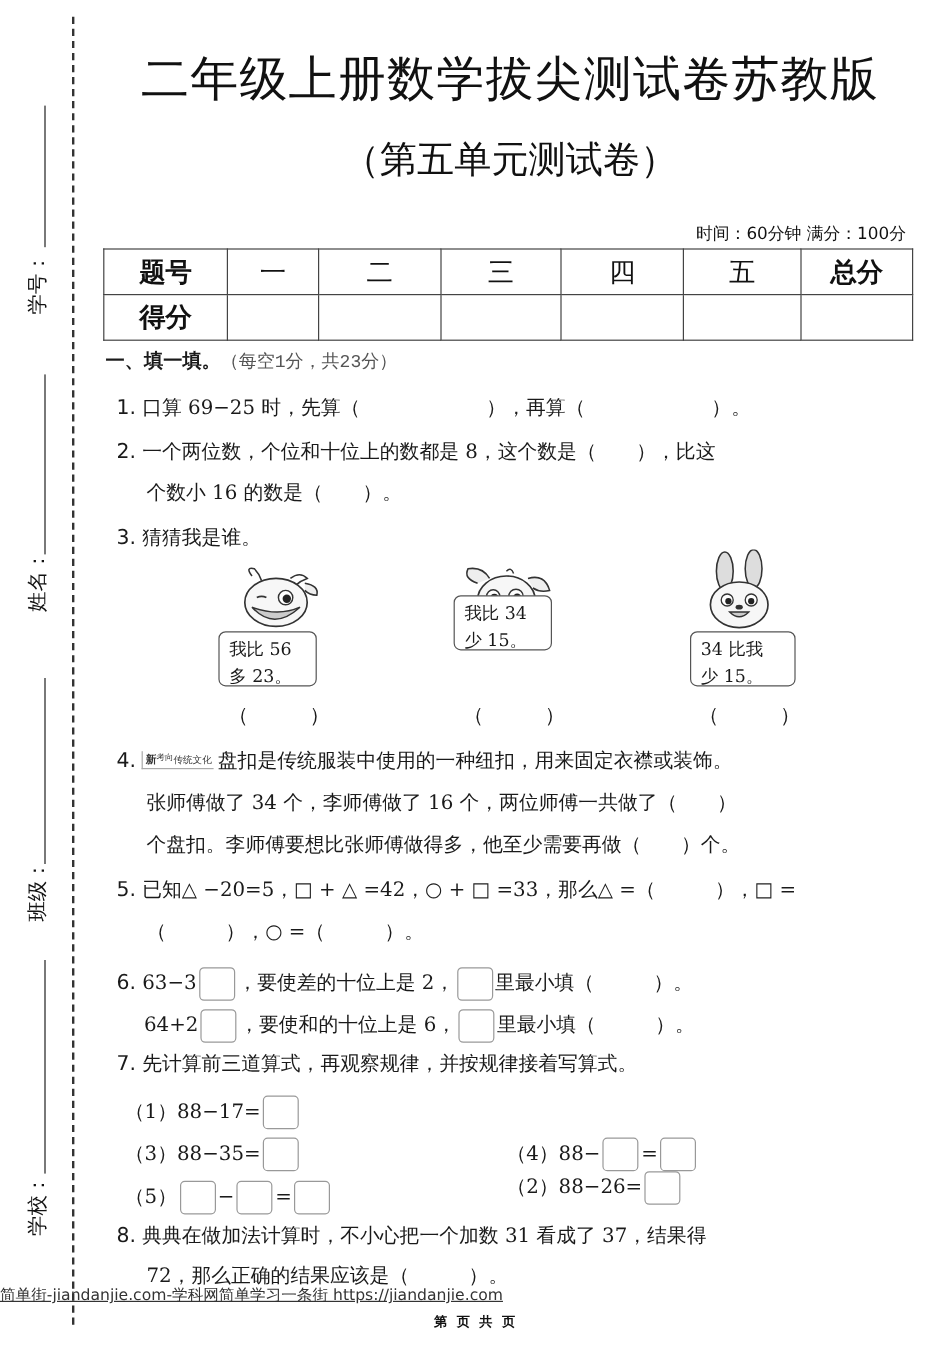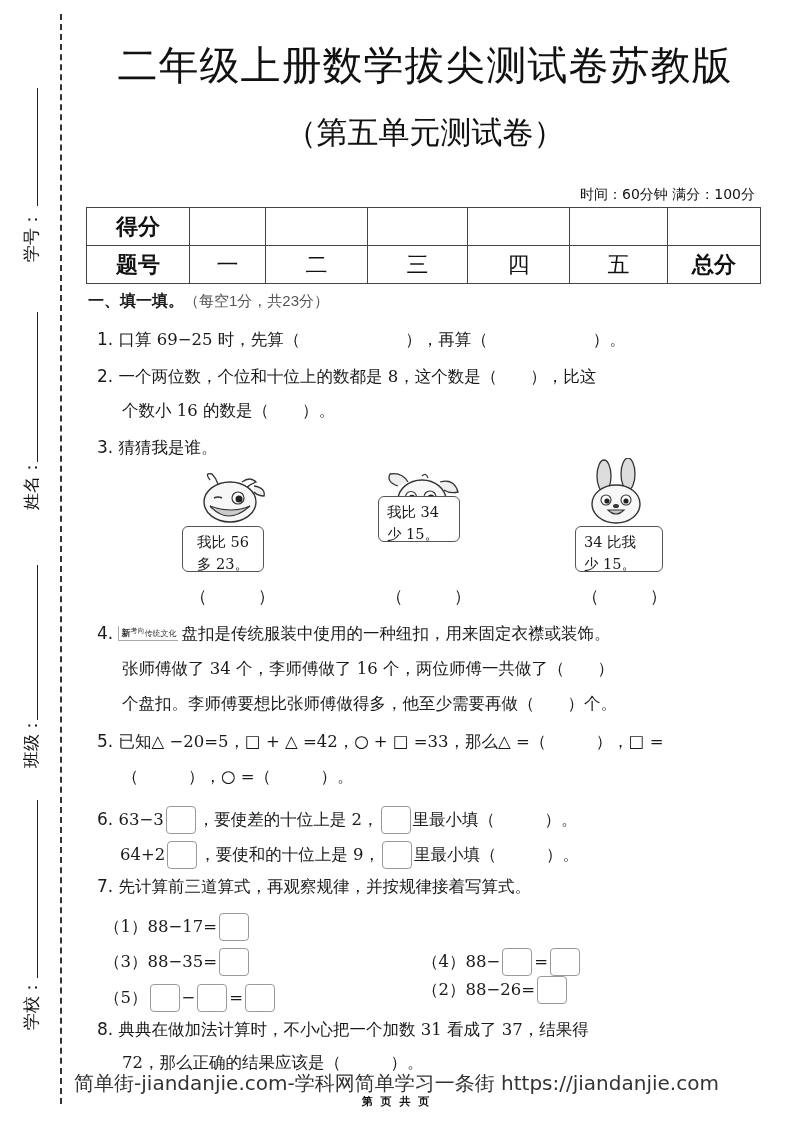--- a/index.html
+++ b/index.html
@@ -15,33 +15,33 @@
   table.score td { border: 1.5px solid #444; text-align: center; font-family: "DejaVu Sans", sans-serif;
                    font-size: 22px; height: 37px; padding: 0; color: #111; }
   table.score td.head { font-weight: bold; }
   .dashed { left: 60px; top: 14px; height: 1090px; border-left: 2px dashed #333; }
   .side-label { font-family: "DejaVu Sans", sans-serif; font-size: 17px; transform: rotate(-90deg);
                 transform-origin: left top; white-space: nowrap; color: #111; }
   .side-line { left: 37px; width: 1px; background: #222; }
   .line { font-size: 16.5px; white-space: nowrap; color: #1a1a1a; }
   .num { font-family: "DejaVu Sans", sans-serif; font-size: 17px; font-weight: normal; }
   .sec { font-family: "DejaVu Sans", sans-serif; font-weight: bold; font-size: 16px; }
-  .sec-note { font-family: Liberation Sans, sans-serif; font-weight: normal; color: #555; font-size: 15px; }
+  .sec-note { font-family: Liberation Mono, monospace; font-weight: normal; color: #555; font-size: 15px; }
   .box { display: inline-block; width: 28px; height: 26px; border: 1px solid #999; border-radius: 4px;
          vertical-align: middle; margin: 0 2px; background: #fff; }
   .card { border: 1.5px solid #555; border-radius: 6px; width: 82px; height: 46px; padding: 4px 8px 0 8px;
           font-size: 14.5px; line-height: 22px; box-sizing: border-box; background: #fff; }
   .paren { font-size: 17px; }
   .tag { display: inline-block; font-family: "DejaVu Sans", sans-serif; font-size: 9px; font-weight: bold;
          border-left: 1px solid #aaa; border-bottom: 1px solid #aaa; padding: 0 2px; margin-right: 3px;
          vertical-align: 3px; color: #333; }
   .tag .sup { font-size: 7px; vertical-align: 3px; font-weight: normal; }
   .tag .t2 { font-size: 8px; font-weight: normal; }
-  .footer1 { left: 0; width: 793px; top: 1070px; text-align: center; font-family: "DejaVu Sans", sans-serif;
-             font-size: 20px; color: #333; }
+  .footer1 { left: 0; width: 793px; top: 1070px; text-align: left; font-family: "DejaVu Sans", sans-serif;
+             font-size: 13px; color: #333; text-decoration: underline; }
   .footer2 { left: 0; width: 793px; top: 1094px; text-align: center; font-family: "DejaVu Sans", sans-serif;
              font-size: 11px; letter-spacing: 2px; color: #111; font-weight: bold; }
   svg.animal { position: absolute; }
 </style>
 </head>
 <body>
 
 <div class="abs dashed"></div>
 
 <div class="abs side-line" style="top:88px;height:118px;"></div>
@@ -56,36 +56,36 @@
 <div class="abs side-line" style="top:800px;height:178px;"></div>
 <div class="abs side-label" style="left:20px;top:1030px;">学校：</div>
 
 <div class="abs title">二年级上册数学拔尖测试卷苏教版</div>
 <div class="abs subtitle">（第五单元测试卷）</div>
 <div class="abs meta">时间：60分钟  满分：100分</div>
 
 <table class="score">
   <tbody>
       <tr>
-    <td class="head">得分</td>
-    <td></td>
-    <td></td>
-    <td></td>
-    <td></td>
-    <td></td>
-    <td></td>
-  </tr>
-  <tr>
     <td class="head" style="width:102px;">题号</td>
     <td style="width:75px;">一</td>
     <td style="width:101px;">二</td>
     <td style="width:99px;">三</td>
     <td style="width:101px;">四</td>
     <td style="width:97px;">五</td>
     <td class="head" style="width:92px;">总分</td>
+  </tr>
+  <tr>
+    <td class="head">得分</td>
+    <td></td>
+    <td></td>
+    <td></td>
+    <td></td>
+    <td></td>
+    <td></td>
   </tr>
 </tbody>
   </table>
 
 <div class="abs line" style="left:88px;top:291px;">
   <span class="sec">一、填一填。</span><span class="sec-note">（每空1分，共23分）</span>
 </div>
 
 <div class="abs line" style="left:97px;top:329px;">
   <span class="num">1.</span>
@@ -106,21 +106,21 @@
 <svg class="animal" style="left:192px;top:470px;" width="80" height="56" viewBox="0 0 80 56">
   <path d="M18 10 Q12 2 20 4 Q24 8 26 14" fill="none" stroke="#333" stroke-width="1.3"></path>
   <path d="M50 12 Q58 6 64 12 Q58 14 54 18" fill="none" stroke="#333" stroke-width="1.3"></path>
   <path d="M62 16 Q74 18 72 26 Q66 26 62 22" fill="#eee" stroke="#333" stroke-width="1.3"></path>
   <ellipse cx="38" cy="32" rx="26" ry="20" fill="#f7f7f7" stroke="#333" stroke-width="1.4"></ellipse>
   <path d="M22 28 Q26 26 30 28" fill="none" stroke="#333" stroke-width="1.4"></path>
   <circle cx="46" cy="28" r="6" fill="#fff" stroke="#333" stroke-width="1.2"></circle>
   <circle cx="47" cy="29" r="3.5" fill="#222"></circle>
   <path d="M18 36 Q36 56 58 36 Q40 44 18 36 Z" fill="#ccc" stroke="#333" stroke-width="1.2"></path>
 </svg>
-<div class="abs card" style="left:182px;top:526px;text-align:center;">
+<div class="abs card" style="left:182px;top:526px;">
   <div>我比 56</div>
   <div>多 23。</div>
 </div>
 <div class="abs paren" style="left:190px;top:585px;">（　　　）</div>
 
 <svg class="animal" style="left:384px;top:470px;" width="80" height="56" viewBox="0 0 80 56">
   <path d="M14 16 Q2 12 6 4 Q18 2 24 12" fill="#eee" stroke="#333" stroke-width="1.3"></path>
   <path d="M56 12 Q70 8 74 22 Q66 24 60 20" fill="#eee" stroke="#333" stroke-width="1.3"></path>
   <path d="M38 6 Q42 2 44 8" fill="none" stroke="#333" stroke-width="1.2"></path>
   <ellipse cx="38" cy="30" rx="24" ry="20" fill="#f7f7f7" stroke="#333" stroke-width="1.4"></ellipse>
@@ -166,21 +166,21 @@
   <span class="num">5.</span>
   <span>已知△ −20=5，□ + △ =42，○ + □ =33，那么△ =（　　　），□ =</span>
 </div>
 <div class="abs line" style="left:122px;top:766px;">（　　　），○ =（　　　）。</div>
 
 <div class="abs line" style="left:97px;top:806px;">
   <span class="num">6.</span>
   <span>63−3</span><span class="box"></span><span>，要使差的十位上是 2，</span><span class="box"></span><span>里最小填（　　　）。</span>
 </div>
 <div class="abs line" style="left:120px;top:841px;">
-  <span>64+2</span><span class="box"></span><span>，要使和的十位上是 9，</span><span class="box"></span><span>里最小填（　　　）。</span>
+  <span>64+2</span><span class="box"></span><span>，要使和的十位上是 6，</span><span class="box"></span><span>里最小填（　　　）。</span>
 </div>
 
 <div class="abs line" style="left:97px;top:876px;">
   <span class="num">7.</span>
   <span>先计算前三道算式，再观察规律，并按规律接着写算式。</span>
 </div>
 <div class="abs line" style="left:104px;top:913px;">
   <span>（1）88−17=</span><span class="box"></span>
 </div>
 <div class="abs line" style="left:422px;top:954px;margin-top:22px;">

